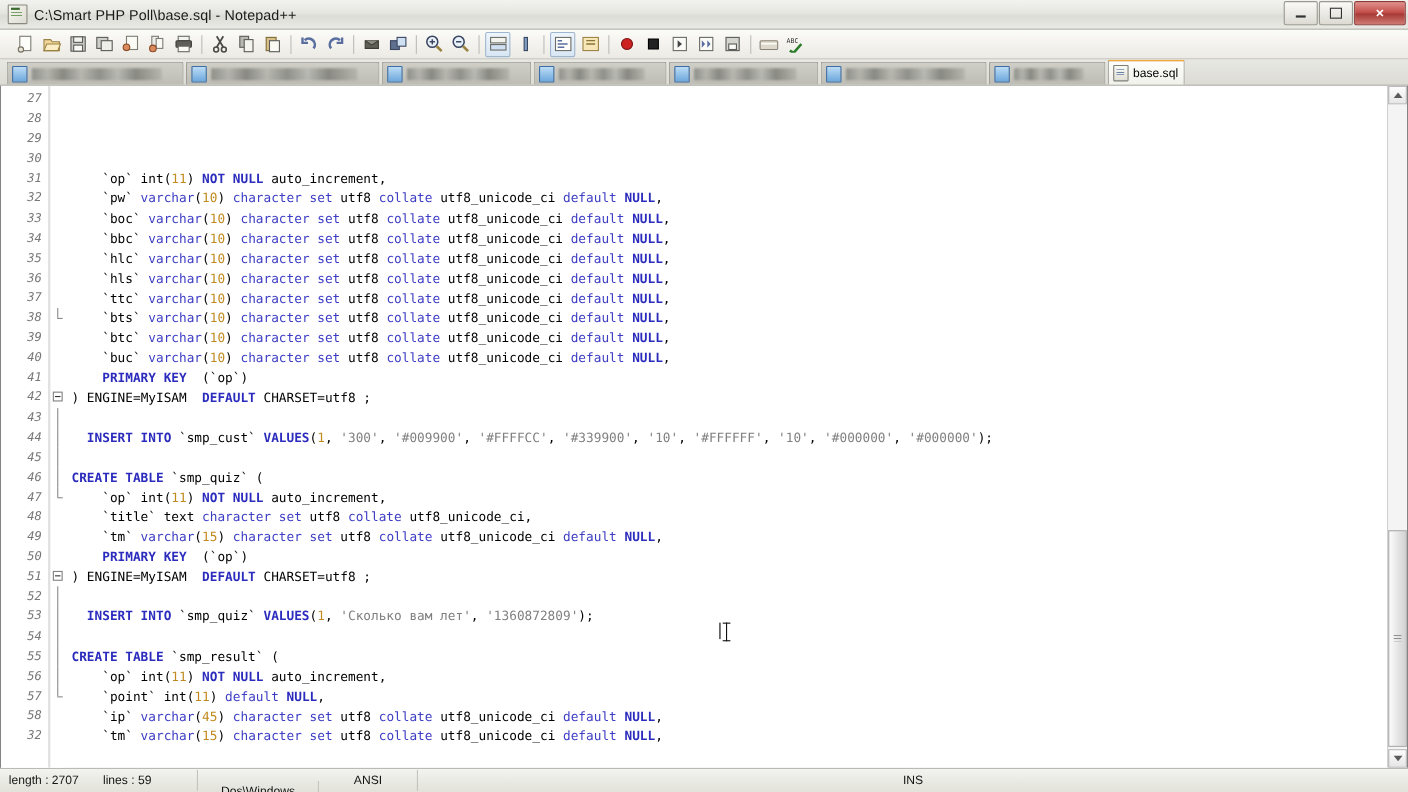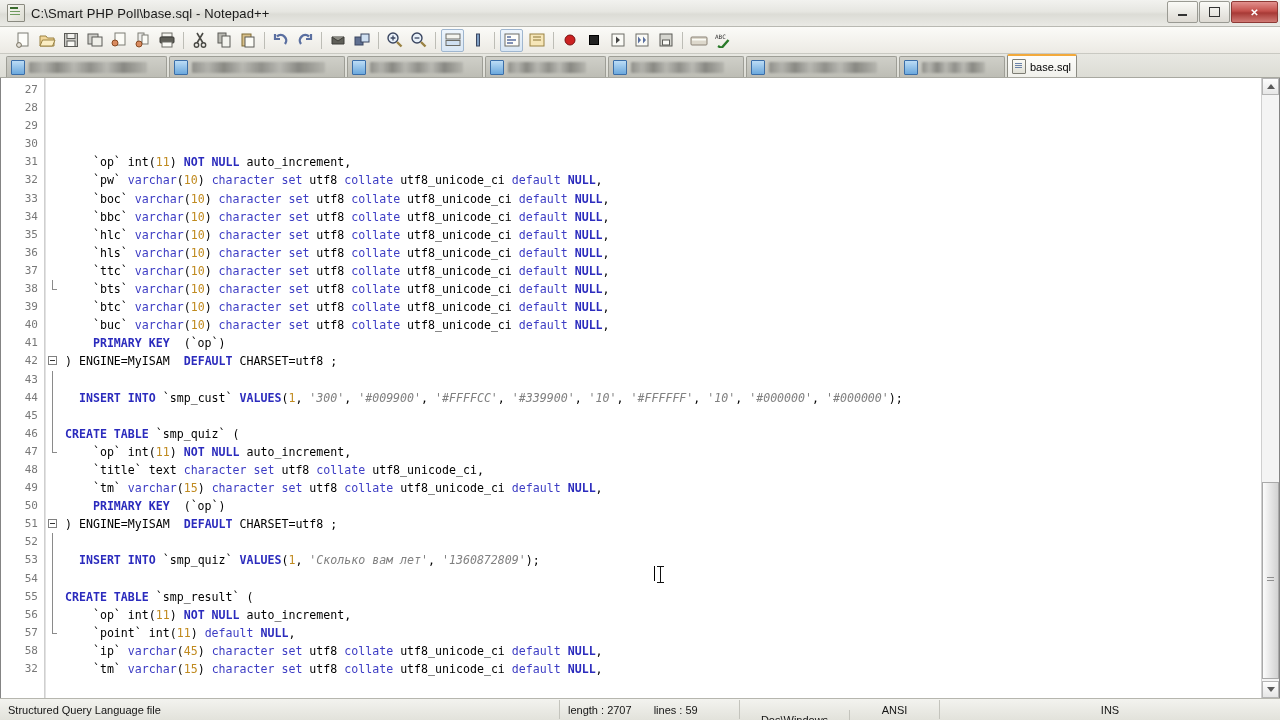--- a/index.html
+++ b/index.html
@@ -208,20 +208,21 @@
     position: absolute; right: 0; top: 0; bottom: 0;
     width: 1px; background: #cfcfcf;
   }
   .gnum {
     font-family: "DejaVu Sans Mono", monospace;
     font-size: 11px;
     line-height: 18.1px;
     color: #787878;
     padding-right: 7px;
     height: 18.1px;
+    font-style: italic;
   }
   .foldmargin {
     width: 13px;
     flex: 0 0 auto;
     background: #ffffff;
     padding-top: 3px;
     position: relative;
   }
   .fold-cell { height: 18.1px; position: relative; }
   .fold-box {
@@ -258,21 +259,21 @@
     line-height: 18.1px;
     color: #000;
     white-space: pre;
     overflow: hidden;
     position: relative;
   }
   .ln { height: 18.1px; white-space: pre; }
   .kw   { color: #2b2bbd; font-weight: bold; }
   .kw2  { color: #3d3dc4; }
   .num  { color: #c08a1e; }
-  .str  { color: #808080; font-style: italic; }
+  .str  { color: #808080; }
   .ident{ color: #000; }
   .punct{ color: #000; }
 
   .caret {
     position: absolute;
     left: 595px; top: 488px;
     width: 1px; height: 15px;
     background: #000;
   }
   .mouse-i {
@@ -690,21 +691,20 @@
           <div class="vs-grip"></div>
         </div>
       </div>
       <div class="vs-btn">
         <div class="arr-dn"></div>
       </div>
     </div>
   </div>
 
   <div class="statusbar">
-    <div class="sb-cell sb-file">Structured Query Language file</div>
     <div class="sb-cell sb-len">
       <span>length : 2707</span>
       <span>lines : 59</span>
     </div>
     <div class="sb-cell sb-eol">Dos\Windows</div>
     <div class="sb-cell sb-enc">ANSI</div>
     <div class="sb-cell sb-ins">INS</div>
   </div>
 
 </div>

